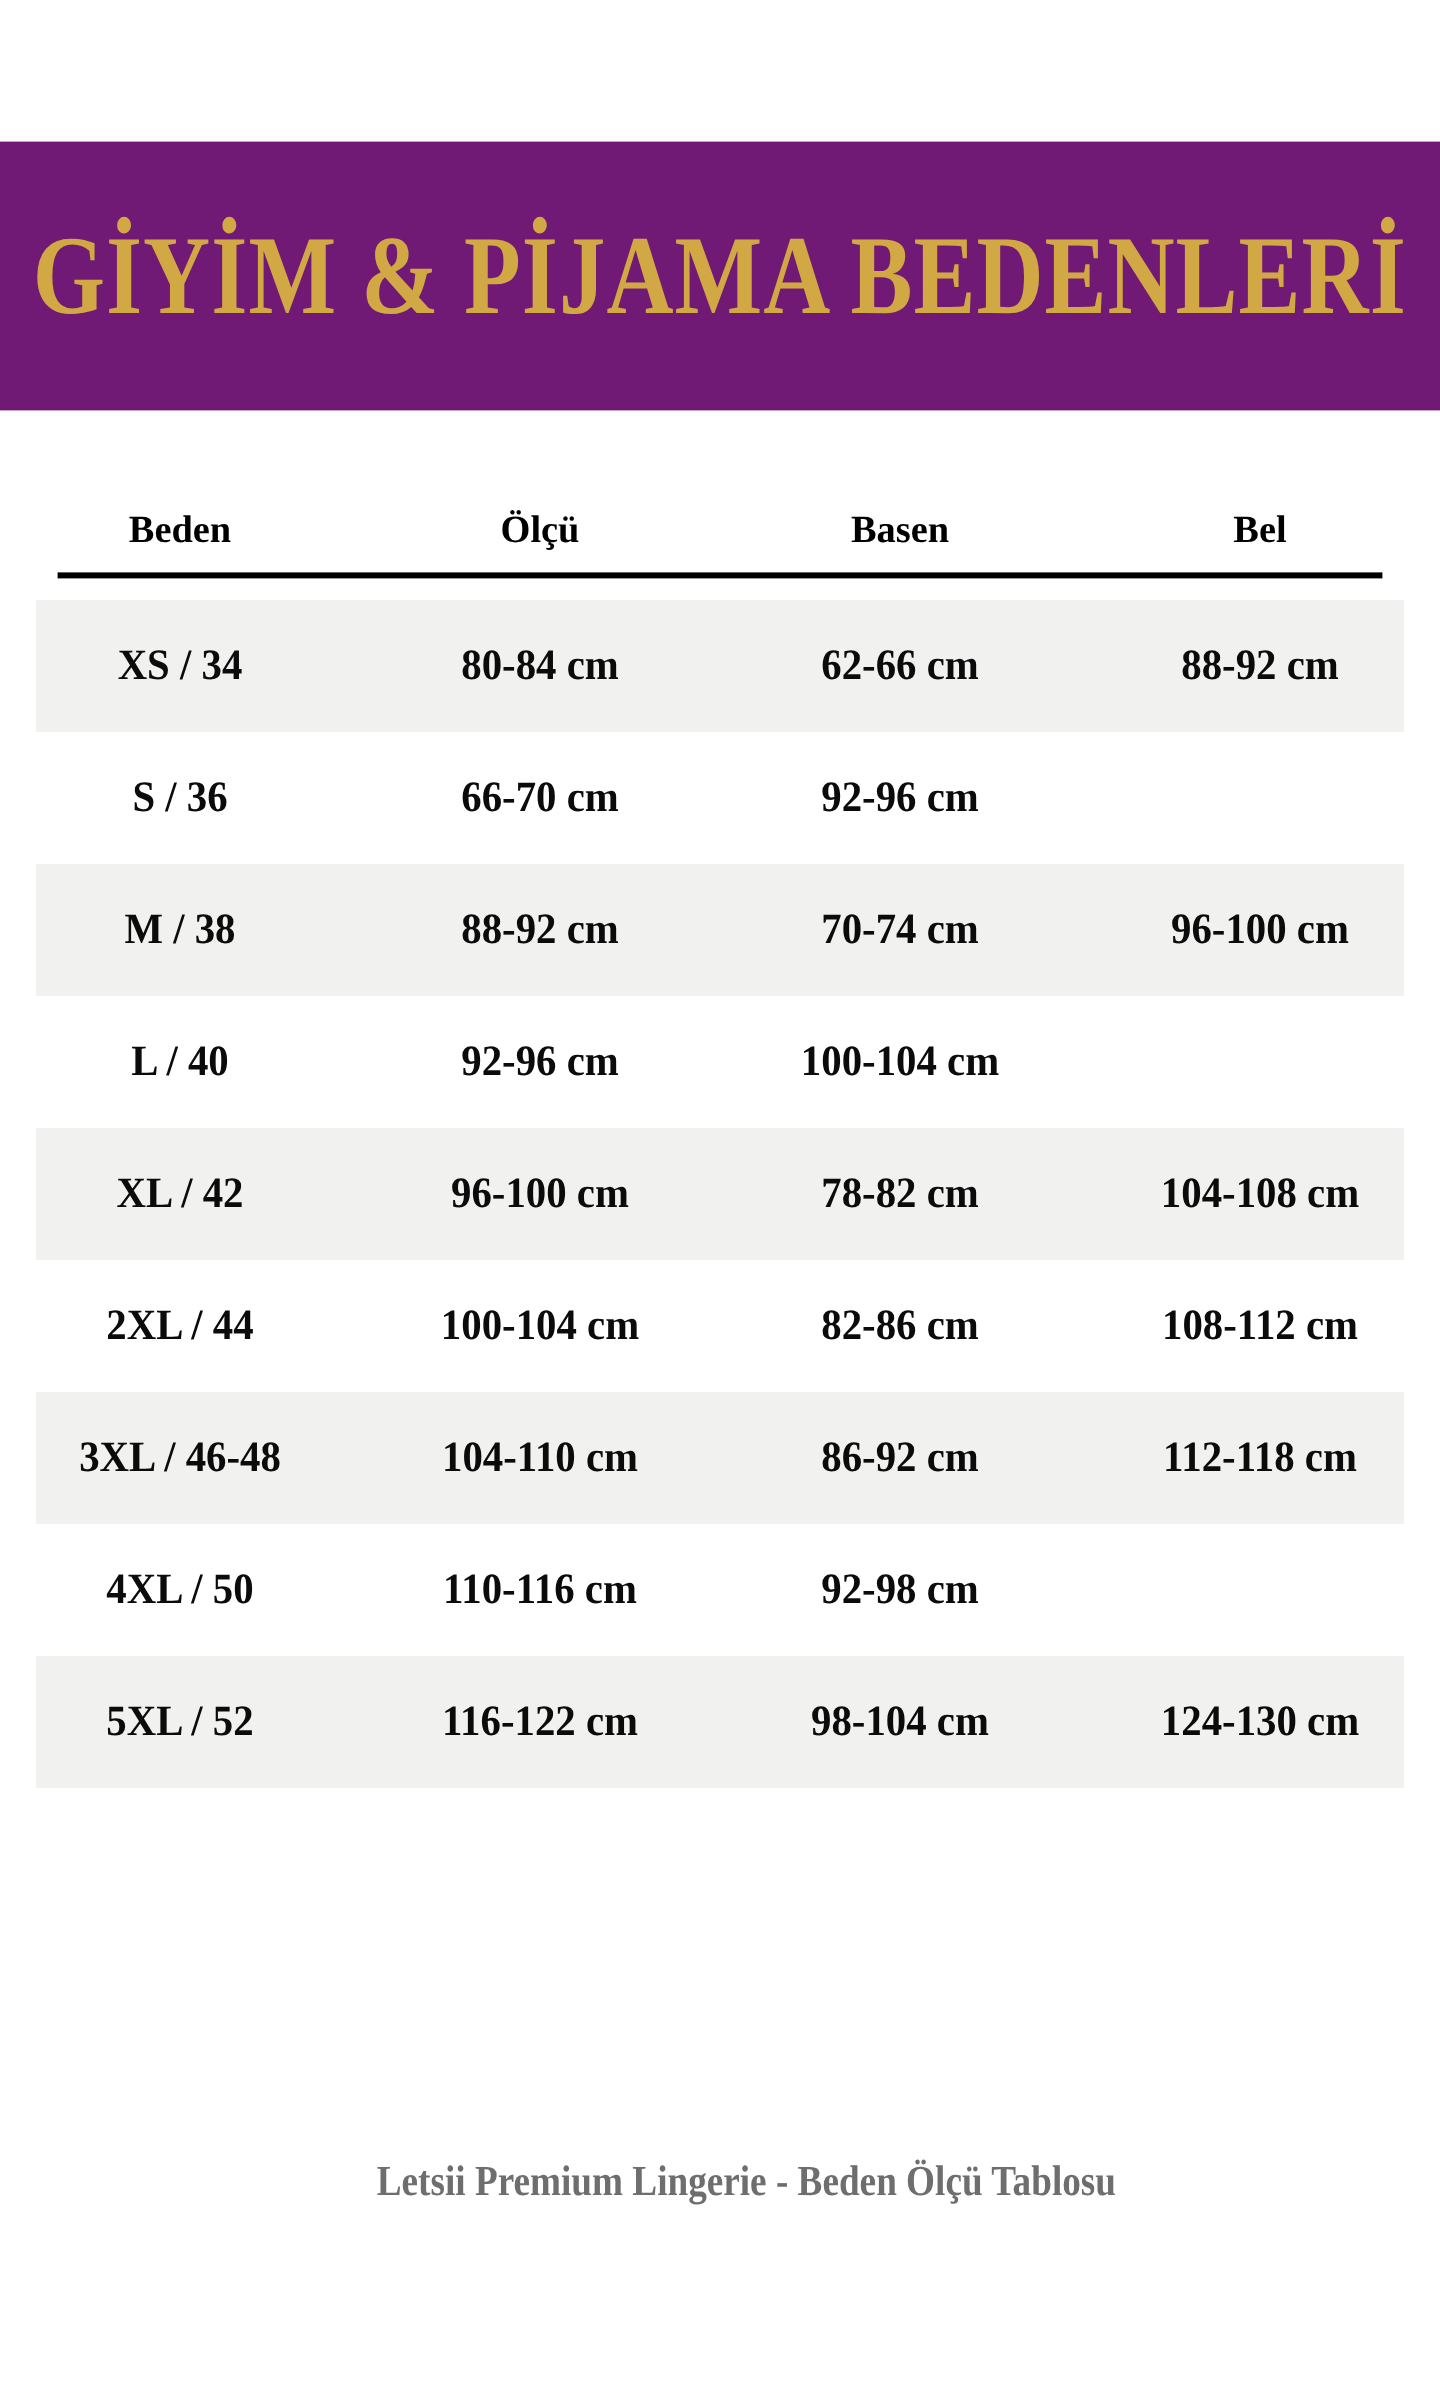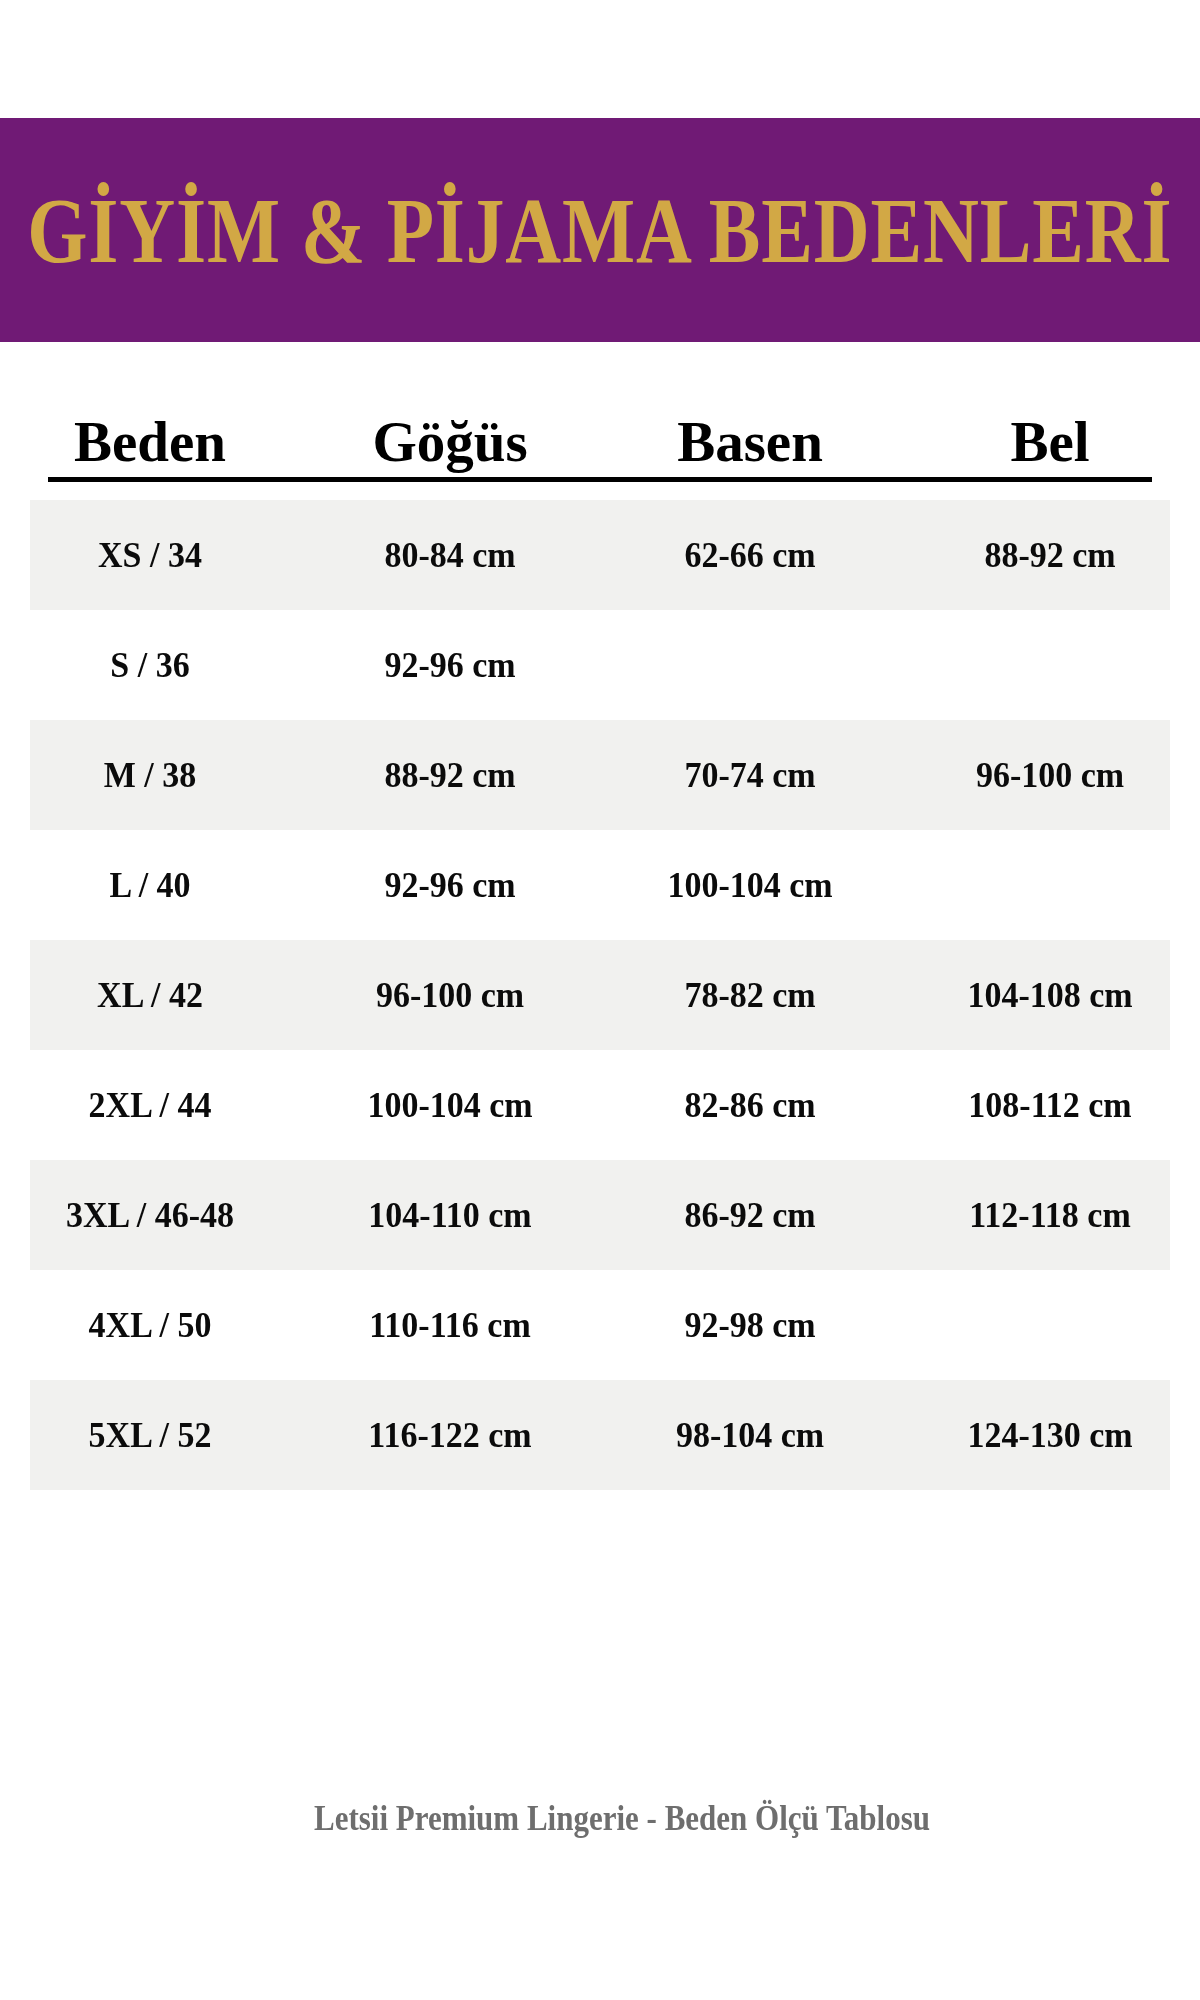--- a/index.html
+++ b/index.html
@@ -29,21 +29,21 @@
   }
 
   
   .thead {
     position: absolute; top: 408px; left: 0;
     width: 1200px; height: 66px;
     display: flex; align-items: center;
   }
   .thead .col {
     width: 300px; text-align: center;
-    font-size: 57px; font-weight: bold; color: #000000;
+    font-size: 32px; font-weight: bold; color: #000000;
   }
   .head-rule {
     position: absolute; top: 477px; left: 48px;
     width: 1104px; height: 5px; background: #000000;
   }
   .tbody { position: absolute; top: 500px; left: 0; width: 1200px; }
   .trow {
     width: 1200px; height: 110px;
     display: flex; align-items: center;
   }
@@ -72,37 +72,38 @@
 <body>
 
 <div class="sheet">
 
   <div class="band">
     <div class="band-title">GİYİM &amp; PİJAMA BEDENLERİ</div>
   </div>
 
   <div class="thead">
     <div class="col">Beden</div>
-    <div class="col">Göğüs</div>
+    <div class="col">Ölçü</div>
     <div class="col">Basen</div>
     <div class="col">Bel</div>
   </div>
   <div class="head-rule"></div>
 
   <div class="tbody">
 
     <div class="trow striped">
       <div class="cell"><span>XS / 34</span></div>
       <div class="cell"><span>80-84 cm</span></div>
       <div class="cell"><span>62-66 cm</span></div>
       <div class="cell"><span>88-92 cm</span></div>
     </div>
 
     <div class="trow">
       <div class="cell"><span>S / 36</span></div>
+      <div class="cell"><span>66-70 cm</span></div>
       <div class="cell"><span>92-96 cm</span></div>
     </div>
 
     <div class="trow striped">
       <div class="cell"><span>M / 38</span></div>
       <div class="cell"><span>88-92 cm</span></div>
       <div class="cell"><span>70-74 cm</span></div>
       <div class="cell"><span>96-100 cm</span></div>
     </div>
 

